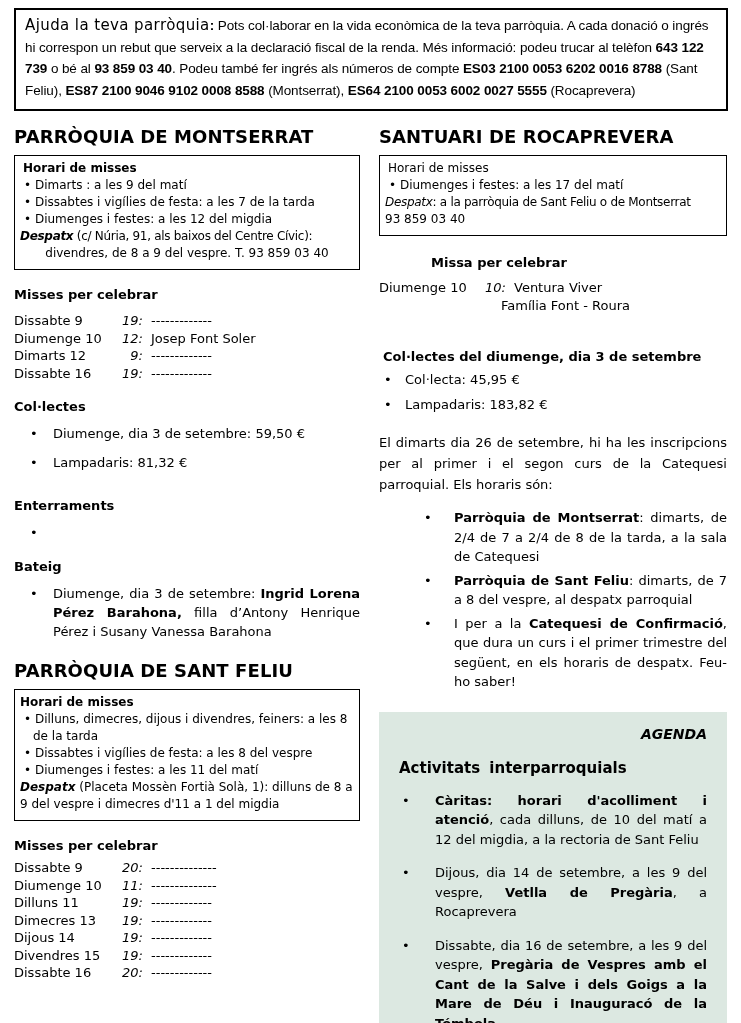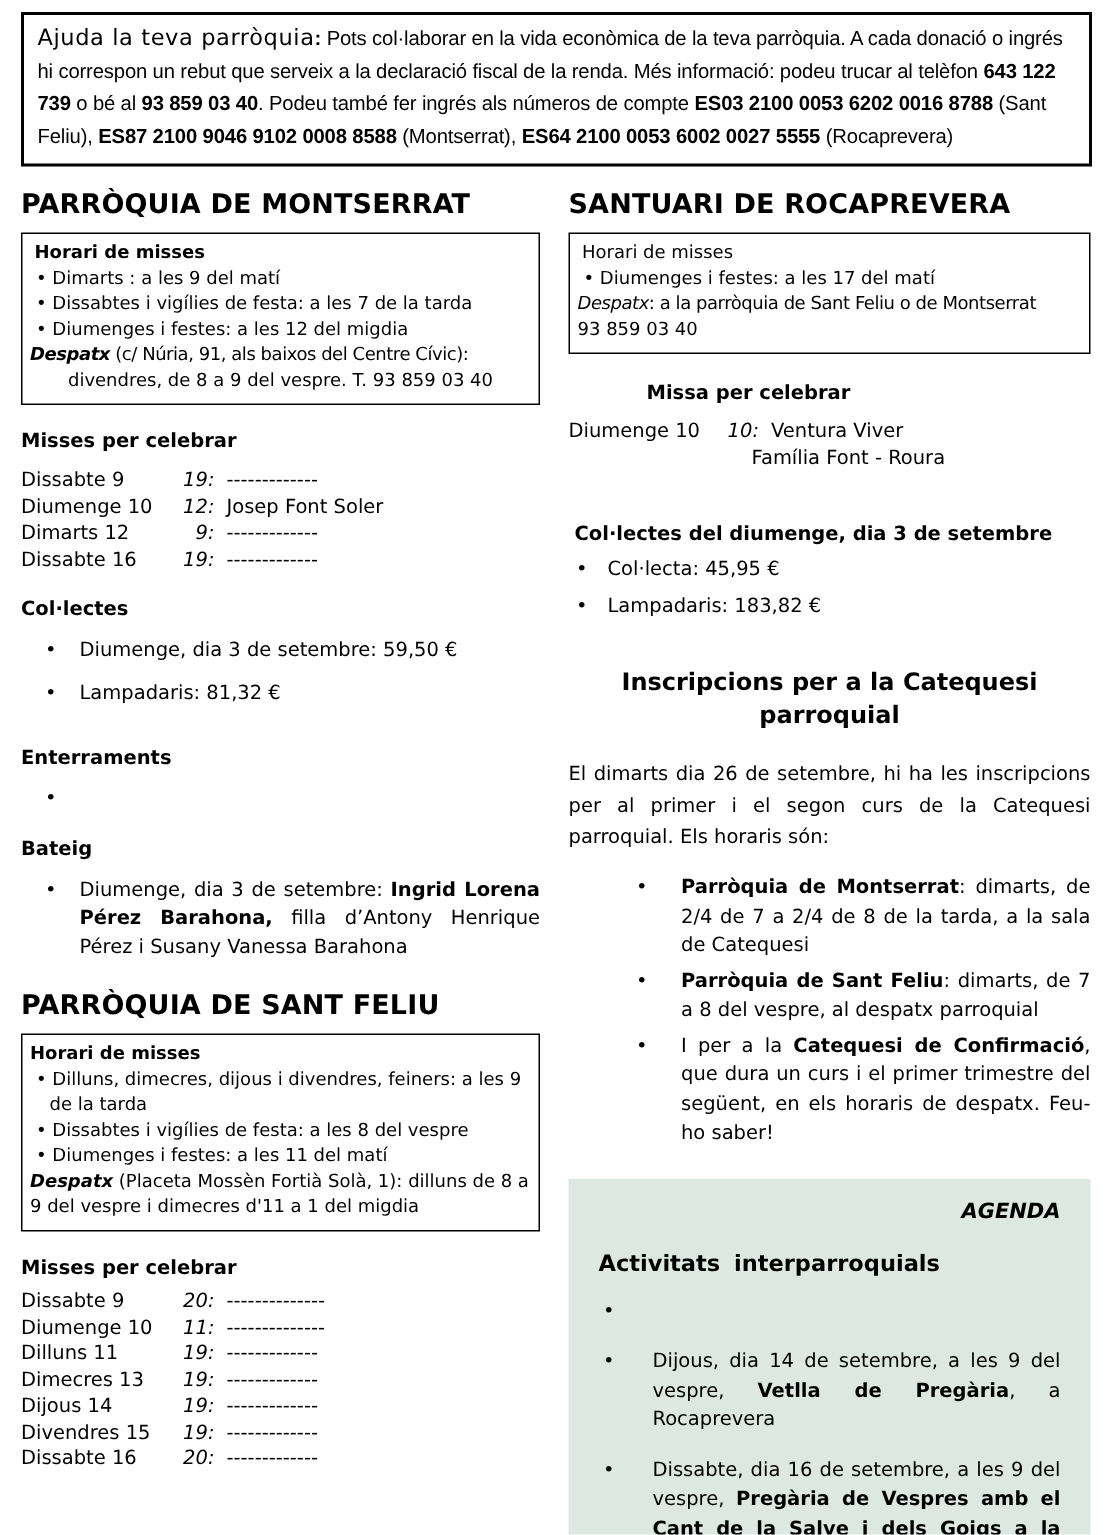--- a/index.html
+++ b/index.html
@@ -148,21 +148,21 @@
     <div class="sec-head">Bateig</div>
     <div class="dot-item">
         <span class="blt">•</span>
         <span class="dot-text justify"><span>Diumenge, dia 3 de setembre: </span><span class="b">Ingrid Lorena Pérez Barahona,</span><span> filla d’Antony Henrique Pérez i Susany Vanessa Barahona</span></span>
       </div>
 
     <div class="parish-title" style="margin-top:19px">PARRÒQUIA DE SANT FELIU</div>
 
     <div class="schedule-box">
       <div class="sb-heading" style="padding-left:0">Horari de misses</div>
-      <div class="sb-line bullet">Dilluns, dimecres, dijous i divendres, feiners: a les 9 de la tarda</div>
+      <div class="sb-line bullet">Dilluns, dimecres, dijous i divendres, feiners: a les 8 de la tarda</div>
       <div class="sb-line bullet">Dissabtes i vigílies de festa: a les 8 del vespre</div>
       <div class="sb-line bullet">Diumenges i festes: a les 11 del matí</div>
       <div><span class="despatx-label">Despatx</span><span> (Placeta Mossèn Fortià Solà, 1): dilluns de 8 a 9 del vespre i dimecres d'11 a 1 del migdia</span></div>
     </div>
 
     <div class="sec-head">Misses per celebrar</div>
     <div class="mass-list" style="margin-top:6px">
       <div class="mass-row">
           <span class="mass-day">Dissabte 9</span>
           <span class="mass-time">20:</span>
@@ -224,21 +224,20 @@
     <div class="r-coll-head">Col·lectes del diumenge, dia 3 de setembre</div>
     <div class="r-dot-item">
         <span class="blt">•</span>
         <span class="dot-text">Col·lecta: 45,95 €</span>
       </div>
     <div class="r-dot-item">
         <span class="blt">•</span>
         <span class="dot-text">Lampadaris: 183,82 €</span>
       </div>
 
-    <div class="cat-title">Inscripcions per a la Catequesi parroquial</div>
     <div class="cat-intro justify">El dimarts dia 26 de setembre, hi ha les inscripcions per al primer i el segon curs de la Catequesi parroquial. Els horaris són:</div>
     <div class="cat-list">
       <div class="cat-item">
           <span class="cat-blt">•</span>
           <span class="cat-text justify"><span></span><span class="b">Parròquia de Montserrat</span><span>: dimarts, de 2/4 de 7 a 2/4 de 8 de la tarda, a la sala de Catequesi</span></span>
         </div>
       <div class="cat-item">
           <span class="cat-blt">•</span>
           <span class="cat-text justify"><span></span><span class="b">Parròquia de Sant Feliu</span><span>: dimarts, de 7 a 8 del vespre, al despatx parroquial</span></span>
         </div>
@@ -246,20 +245,21 @@
           <span class="cat-blt">•</span>
           <span class="cat-text justify"><span>I per a la </span><span class="b">Catequesi de Confirmació</span><span>, que dura un curs i el primer trimestre del següent, en els horaris de despatx. Feu-ho saber!</span></span>
         </div>
     </div>
 
     <div class="agenda-box">
       <div class="agenda-title">AGENDA</div>
       <div class="agenda-sub">Activitats interparroquials</div>
       <div class="agenda-item">
           <span class="agenda-blt">•</span>
+          <span class="agenda-text justify"><span></span><span class="b">Càritas: horari d'acolliment i atenció</span><span>, cada dilluns, de 10 del matí a 12 del migdia, a la rectoria de Sant Feliu</span></span>
         </div>
       <div class="agenda-item">
           <span class="agenda-blt">•</span>
           <span class="agenda-text justify"><span>Dijous, dia 14 de setembre, a les 9 del vespre, </span><span class="b">Vetlla de Pregària</span><span>, a Rocaprevera</span></span>
         </div>
       <div class="agenda-item">
           <span class="agenda-blt">•</span>
           <span class="agenda-text justify"><span>Dissabte, dia 16 de setembre, a les 9 del vespre, </span><span class="b">Pregària de Vespres amb el Cant de la Salve i dels Goigs a la Mare de Déu i Inauguracó de la Tómbola</span></span>
         </div>
     </div>

